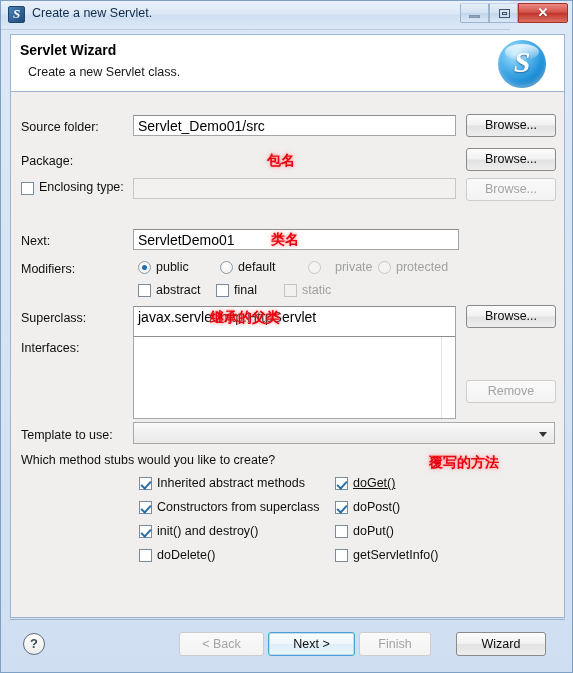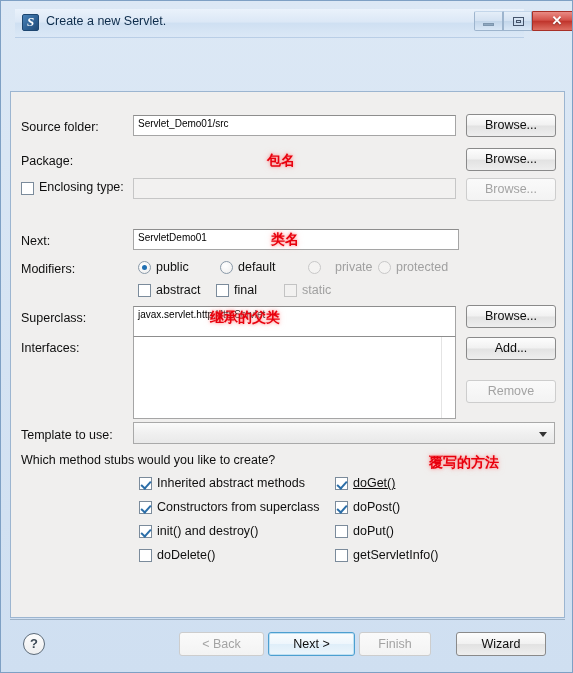--- a/index.html
+++ b/index.html
@@ -17,25 +17,24 @@
     height: 673px;
     box-sizing: border-box;
     background: linear-gradient(to bottom, #dce8f5 0%, #cfdff1 100%);
     border: 1px solid #7ea0c4;
     overflow: hidden;
   }
 
   
   #titlebar {
     position: absolute;
-    left: 14px; top: 0;
+    left: 0; top: 0;
     width: 509px; height: 28px;
     background: linear-gradient(to bottom, #eaf2fb 0%, #dce8f6 45%, #cfe0f2 52%, #dbe8f6 100%);
     border-bottom: 1px solid #b9cee6;
-    margin-top: 8px;
   }
   #title-icon {
     position: absolute;
     left: 7px; top: 5px;
     width: 17px; height: 17px;
     border-radius: 2px;
     background: linear-gradient(135deg, #4a83b8 0%, #2d5f92 60%, #1f4a76 100%);
     border: 1px solid #1d4670;
     box-sizing: border-box;
   }
@@ -181,21 +180,21 @@
     white-space: nowrap;
   }
   .lbl.dis { color: #a0a0a0; }
 
   .field {
     position: absolute;
     box-sizing: border-box;
     background: #ffffff;
     border: 1px solid #a5a5a5;
     border-top-color: #8d8d8d;
-    font-size: 10px;
+    font-size: 14px;
     color: #000000;
     padding: 2px 0 0 4px;
     font-family: "Liberation Sans", sans-serif;
     outline: none;
     overflow: hidden;
     white-space: nowrap;
   }
   .field.dis {
     background: #f2f1f0;
     border-color: #c6c6c6;
@@ -355,20 +354,27 @@
         <i></i>
       </div>
     <div class="wbtn" id="btn-max">
         <i></i>
       </div>
     <div class="wbtn" id="btn-close">
         <span>✕</span>
       </div>
   </div>
 
+  <div id="header">
+    <div id="header-title">Servlet Wizard</div>
+    <div id="header-sub">Create a new Servlet class.</div>
+    <div id="header-logo">
+        <span>S</span>
+      </div>
+  </div>
 
   <div id="panel">
 
     <div class="lbl" style="left:10px; top:28px;">Source folder:</div>
     <div class="field" style="left:122px; top:23px; width:323px; height:21px;">Servlet_Demo01/src</div>
     <button class="btn" style="left:455px; top:22px; width:90px; height:23px;">Browse...</button>
 
     <div class="lbl" style="left:10px; top:62px;">Package:</div>
     <div class="anno" style="left:256px; top:60px;">包名</div>
     <button class="btn" style="left:455px; top:56px; width:90px; height:23px;">Browse...</button>
@@ -405,21 +411,20 @@
     <span class="ck dis" style="left:273px; top:192px;"></span>
     <div class="lbl dis" style="left:291px; top:191px;">static</div>
 
     <div class="lbl" style="left:10px; top:219px;">Superclass:</div>
     <div class="field" style="left:122px; top:214px; width:323px; height:38px;">javax.servlet.http.HttpServlet</div>
     <div class="anno" style="left:199px; top:217px;">继承的父类</div>
     <button class="btn" style="left:455px; top:213px; width:90px; height:23px;">Browse...</button>
 
     <div class="lbl" style="left:10px; top:249px;">Interfaces:</div>
     <div id="iface-list" style="left:122px; top:244px;"></div>
-    <button class="btn" style="left:455px; top:245px; width:90px; height:23px;">Add...</button>
     <button class="btn dis" style="left:455px; top:288px; width:90px; height:23px;">Remove</button>
 
     <div class="lbl" style="left:10px; top:336px;">Template to use:</div>
     <div id="combo" style="left:122px; top:330px;">
       <span id="combo-arrow"></span>
     </div>
 
     <div class="lbl" style="left:10px; top:361px;">Which method stubs would you like to create?</div>
     <div class="anno" style="left:418px; top:362px;">覆写的方法</div>
 

